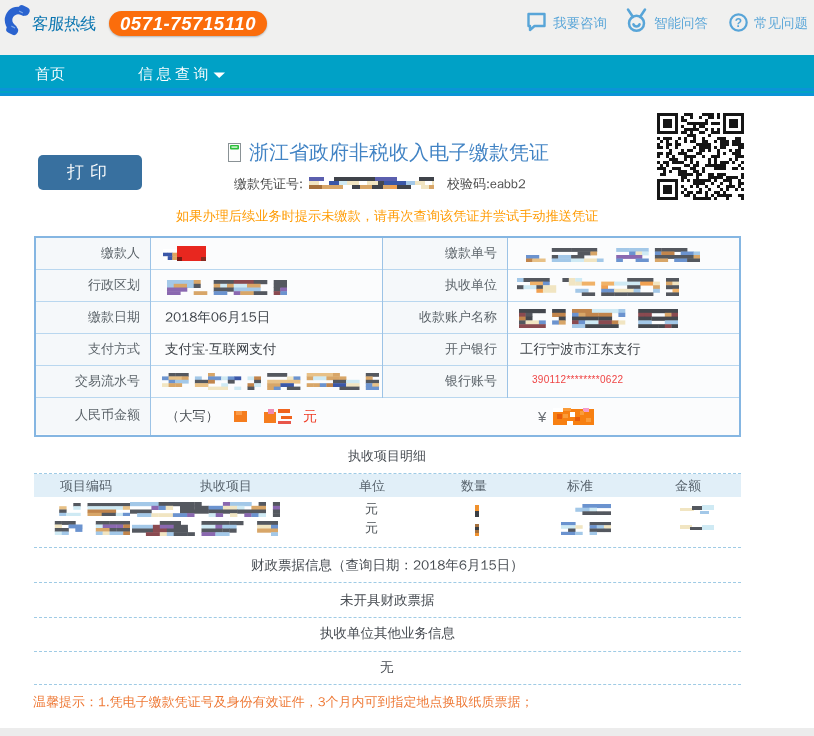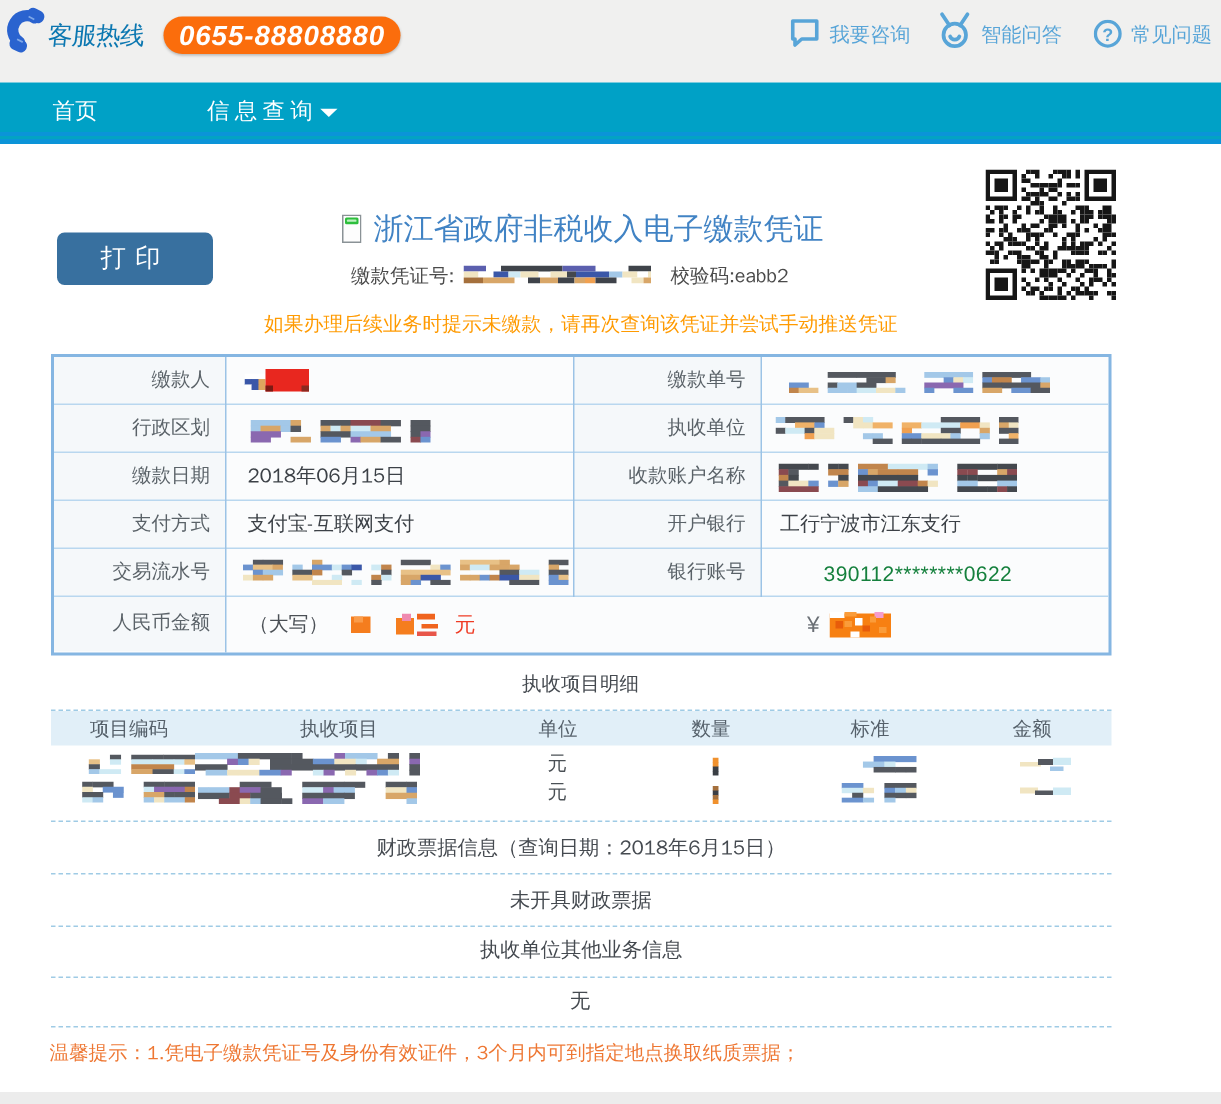--- a/index.html
+++ b/index.html
@@ -12,21 +12,21 @@
     </svg>
     <svg style="position:absolute;left:33.0px;top:14.5px;overflow:visible" width="68" height="21">
       <g fill="#0c77b1" stroke="#0c77b1" stroke-width="1.15" transform="skewX(-6)">
         <path transform="translate(0.00,14.19) scale(0.016113,-0.016113)" d="M341 -122Q303 -118 265 -122Q268 -52 268 19V198Q171 161 69 146Q54 185 26 217Q248 231 428 360Q352 419 292 489L174 356Q152 385 116 395Q196 478 282 598L351 695H154V553H84V746H470L388 810L434 870L533 794L496 746H888V553H819V695H366Q392 676 420 661Q399 629 378 598H744Q663 462 541 359Q728 246 971 234Q943 203 941 162Q842 168 744 197V-120H674V-43H338Q339 -82 341 -122ZM674 160H338V8H674ZM301 211H702Q590 250 488 317Q401 253 301 211ZM479 400Q556 465 613 547H340L333 539Q398 459 479 400Z"></path>
         <path transform="translate(16.00,14.19) scale(0.016113,-0.016113)" d="M520 773H876V550Q876 510 832 485Q787 458 720 459Q730 507 701 545Q751 538 798 543Q806 545 806 561V720H590V430H907Q888 214 808 77Q880 -1 991 -44Q954 -64 939 -103Q842 -63 769 19Q713 -54 630 -106Q613 -91 594 -79Q594 -86 594 -94Q556 -90 517 -94Q520 -23 520 49ZM696 377Q700 239 763 138Q825 246 837 377ZM632 377H591V49Q591 3 592 -42Q668 8 723 80Q637 212 632 377ZM358 543V700H213V543ZM358 306V492H213V306ZM281 -142Q288 -87 258 -52Q278 -58 301 -61Q342 -62 350.0 -53.5Q358 -45 358 16V255H213V166Q212 -30 89 -117Q65 -83 20 -70Q139 -11 136 166V751H434V-23Q434 -75 408 -103Q370 -140 281 -142Z"></path>
         <path transform="translate(32.00,14.19) scale(0.016113,-0.016113)" d="M275 159Q240 109 137 109Q147 155 118 193Q142 189 174.0 188.5Q206 188 214.0 195.5Q222 203 222 250V411L165 386L41 328Q36 373 9 408Q111 427 222 464V594H124Q74 594 24 591Q27 618 24 645Q74 643 124 643H222V676Q222 745 218 815Q256 811 294 815Q290 745 290 676V643H349Q399 643 449 645Q446 618 449 591Q399 594 349 594H290V489Q340 507 436 545L441 501L290 440V219Q290 188 279 166Q426 225 498 360L414 422L457 484L527 433Q545 492 549 569Q501 569 454 567Q457 594 454 621Q502 619 550 619L546 815Q588 811 629 815Q629 670 626 619H819L809 458Q809 431 815 362Q826 247 903 201Q903 269 899 335Q936 331 974 335Q968 243 971 151Q971 137 961 127Q950 114 935 117Q931 115 926 115Q847 141 796.0 209.5Q745 278 747 362L750 458V569H622Q612 468 585 390L700 299L652 241L555 318Q521 252 462.5 191.5Q404 131 315 94Q305 133 275 159ZM906 -166Q846 -57 761 30L814 81Q911 -18 971 -132ZM720 -105 657 -144 558 13 620 52ZM481 -120 415 -153 332 11 398 44ZM76 -131Q124 -46 161 49L229 22Q191 -77 140 -167Z"></path>
         <path transform="translate(48.00,14.19) scale(0.016113,-0.016113)" d="M857 711 803 655 694 762 748 817ZM567 593 564 841Q602 837 641 841L638 603L774 622Q827 630 880 640Q881 611 888 582Q835 578 781 570L638 550Q639 479 644 426L814 449Q868 457 920 467Q921 437 928 409Q875 404 822 397L651 374Q666 278 702 200Q758 270 788 318Q822 292 861 274Q808 196 742 129Q804 35 899 -26Q903 60 903 147Q937 121 979 120Q983 16 965 -87Q964 -103 952 -112Q935 -129 912 -119Q777 -47 691 81Q515 -73 306 -113Q304 -69 276 -35Q409 -14 524 47Q601 88 653 143Q600 243 581 364L490 352Q437 344 384 334Q383 364 376 392Q430 397 483 404L574 416Q569 469 568 540L533 535Q480 528 427 518Q426 547 419 575Q472 580 526 588ZM46 -41Q43 11 17 45Q83 48 163.5 60.5Q244 73 429 126L430 76Q253 29 179.0 5.0Q105 -19 46 -41ZM230 821Q269 799 316 784Q283 727 215 631L125 507L237 517L271 525Q304 574 327 627Q366 604 412 588Q397 561 375.0 530.0Q353 499 268.5 393.0Q184 287 154 253L344 274L411 288L408 228L351 225L37 183L29 238Q51 239 66 255Q140 335 231 466L18 438L10 493Q31 494 44 509Q137 636 213 781Q223 801 230 821Z"></path>
       </g>
     </svg>
     <div class="abs" style="left:109px;top:11px;width:158px;height:25px;background:#fb6d0c;border-radius:13px;box-shadow:0 1px 2px rgba(0,0,0,0.25)"></div>
-    <div class="abs" style="left:109px;top:11px;width:158px;height:25px;line-height:25px;text-align:center;color:#fff;font-style:italic;font-weight:bold;font-size:18.5px;letter-spacing:0.6px">0655-88808880</div>
+    <div class="abs" style="left:109px;top:11px;width:158px;height:25px;line-height:25px;text-align:center;color:#fff;font-style:italic;font-weight:bold;font-size:18.5px;letter-spacing:0.6px">0571-75715110</div>
     <svg class="abs" style="left:526px;top:12px" width="21" height="20" viewBox="0 0 21 20">
 <path d="M2.5 2 h16 v12 h-10 l-4.5 4 v-4 h-1.5 z" fill="none" stroke="#58a5d8" stroke-width="2.4" stroke-linejoin="round"></path>
     </svg>
     <svg style="position:absolute;left:553.0px;top:15.5px;overflow:visible" width="58" height="17">
       <g fill="#58a5d8">
         <path transform="translate(0.00,11.61) scale(0.013184,-0.013184)" d="M886 610Q816 701 717 761L757 828Q869 761 948 657ZM647 181Q595 306 598 484H338V310L479 367L485 318L338 259V19Q338 -50 296 -76Q250 -103 154 -102Q165 -52 130 -15Q162 -19 203.5 -19.0Q245 -19 256 -11Q269 4 267 57V229L179 191L42 126Q37 173 8 209Q130 234 267 283V484H143Q87 484 31 481Q34 511 31 542Q87 539 143 539H267V696Q184 671 74 645Q72 683 48 712Q179 739 326 797L449 846Q461 808 481 774Q412 743 338 718V539H598Q600 605 600 629L596 826Q635 822 675 826L669 539H870Q926 539 981 542Q978 511 981 481Q926 484 870 484H669Q669 332 705 229Q753 273 804.5 335.0Q856 397 882 432Q913 402 950 380Q845 256 734 160Q758 114 798.5 64.5Q839 15 901 -24Q901 62 896 147Q932 123 975 124Q984 20 971 -85Q971 -99 961 -110Q943 -130 918 -120Q763 -41 678 115Q553 17 422 -42Q410 1 374 27Q532 96 647 181Z"></path>
         <path transform="translate(13.50,11.61) scale(0.013184,-0.013184)" d="M981 295Q979 267 981 239Q930 241 878 241H726Q667 148 585 72Q733 14 876 -61Q850 -95 832 -133Q685 -43 525 22Q344 -115 125 -124Q129 -81 107 -44Q300 -39 447 51Q333 92 213 119Q268 177 315 241H122Q70 241 19 239Q21 267 19 295Q70 292 122 292H350Q380 339 406 388H137Q149 514 137 641H356V734H160Q108 734 56 731Q59 759 56 787Q108 785 160 785H840Q892 785 944 787Q941 759 944 731Q892 734 840 734H638V641H852Q838 515 849 388H458Q476 379 493 373L438 292H878Q930 292 981 295ZM634 241H401L338 159Q428 132 515 99Q573 151 634 241ZM569 641V734H425V641ZM638 590V439H780L782 590ZM569 590H425V439H569ZM356 590H206V439H356Z"></path>
         <path transform="translate(27.00,11.61) scale(0.013184,-0.013184)" d="M980 247Q945 224 933 184Q832 219 748.5 313.5Q665 408 625 520Q557 369 426.5 277.5Q296 186 142 181Q147 224 125 262Q237 263 340.5 309.0Q444 355 495 439Q544 524 574 625Q614 612 656 607Q645 567 629 528L682 546Q710 471 744.0 418.0Q778 365 818 332Q886 274 980 247ZM529 704H920L929 643Q914 644 907 634L834 522L776 560L836 653H507Q464 560 393 465Q368 492 331 499Q391 574 424.5 649.5Q458 725 487 826Q523 813 561 808Q549 756 529 704ZM79 319Q141 386 187.0 454.0Q233 522 305 646L337 613L214 380L160 271Q126 307 79 319ZM288 687 241 626 90 745 137 805ZM268 -148Q229 -144 190 -148Q193 -76 193 -4V240H818V-146H747V-70H265Q266 -109 268 -148ZM747 185H264V-15H747Z"></path>
         <path transform="translate(40.50,11.61) scale(0.013184,-0.013184)" d="M487 61H417V555L731 554V61H661V125H487ZM864 638H465L341 457Q314 483 277 488L348 593L438 733L503 832Q533 807 568 789L503 691H934V-14Q933 -94 874 -115Q827 -133 774 -131Q784 -83 754 -45Q780 -48 813.5 -49.0Q847 -50 855.5 -40.5Q864 -31 864 22ZM661 370V502H487V370ZM661 317H487V178H661ZM6 418Q9 444 6 470Q56 468 106 468H219V81L288 161L315 200L350 162L323 134L189 -41L141 -4Q149 13 149 32V420ZM163 594Q104 692 34 781L96 826Q169 734 230 631Z"></path>
       </g>
@@ -903,21 +903,21 @@
       <rect x="210.4" y="10.2" width="6.9" height="3.8" fill="#e8c187"></rect>
       <rect x="46.0" y="13.6" width="20.0" height="3.8" fill="#f1e5c2"></rect>
       <rect x="72.3" y="13.6" width="6.9" height="3.8" fill="#cfeaf4"></rect>
       <rect x="85.5" y="13.6" width="6.9" height="3.8" fill="#54585f"></rect>
       <rect x="105.2" y="13.6" width="6.9" height="3.8" fill="#d8a668"></rect>
       <rect x="111.8" y="13.6" width="6.9" height="3.8" fill="#6b93cf"></rect>
       <rect x="124.9" y="13.6" width="13.5" height="3.8" fill="#54585f"></rect>
       <rect x="177.5" y="13.6" width="20.0" height="3.8" fill="#54585f"></rect>
       <rect x="203.8" y="13.6" width="13.5" height="3.8" fill="#6b93cf"></rect>
     </svg>
-    <div class="abs" style="left:549px;top:374px;font-size:14px;color:#15803d;letter-spacing:0.3px">390112********0622</div>
+    <div class="abs" style="left:532px;top:374px;font-size:10px;color:#ef4444;letter-spacing:0.3px">390112********0622</div>
     <svg style="position:absolute;left:166.0px;top:409.3px;overflow:visible" width="57" height="16">
       <g fill="#4a4f55">
         <path transform="translate(0.00,11.35) scale(0.012891,-0.012891)" d="M870 -175H817Q689 -16 668 197Q665 230 665 265Q665 485 799 679Q807 690 816 702H869Q742 507 740 269Q740 30 870 -175Z"></path>
         <path transform="translate(13.20,11.35) scale(0.012891,-0.012891)" d="M205 491Q138 491 70 488Q74 524 70 561Q138 558 205 558H469V688Q469 765 465 842Q506 837 548 842Q544 765 544 688V558H830Q897 558 964 561Q960 524 964 488Q897 491 830 491H557Q623 240 778 88Q869 4 985 -50Q945 -70 926 -111Q787 -43 685.5 82.5Q584 208 525 367Q486 201 376.0 71.0Q266 -59 112 -124Q89 -76 37 -66Q223 -8 339.0 144.5Q455 297 467 491Z"></path>
         <path transform="translate(26.40,11.35) scale(0.012891,-0.012891)" d="M700 160Q697 127 700 94Q639 97 578 97H160Q99 97 38 94Q41 127 38 160Q99 157 160 157H578Q639 157 700 160ZM875 532Q871 499 875 466Q814 469 753 469H319L305 325H853V-34Q853 -72 822 -99Q778 -137 663 -136Q675 -85 639 -47Q672 -51 718.5 -51.5Q765 -52 772.5 -46.0Q780 -40 780 -17V265H226L250 519Q257 593 260 667Q300 659 341 660Q331 595 325 529H753Q814 529 875 532ZM958 798V569H884V735H114Q114 663 114 569H41V798Z"></path>
         <path transform="translate(39.60,11.35) scale(0.012891,-0.012891)" d="M359 265Q359 49 243 -126Q226 -152 207 -175H154Q284 30 284 269Q284 507 158 698Q156 700 155 702H208Q347 517 358 298Q359 282 359 265Z"></path>
       </g>
     </svg>
     <svg class="abs" style="left:234px;top:409px" width="62" height="15">
       <rect x="0" y="2" width="13" height="11" fill="#f57d1e"></rect>

